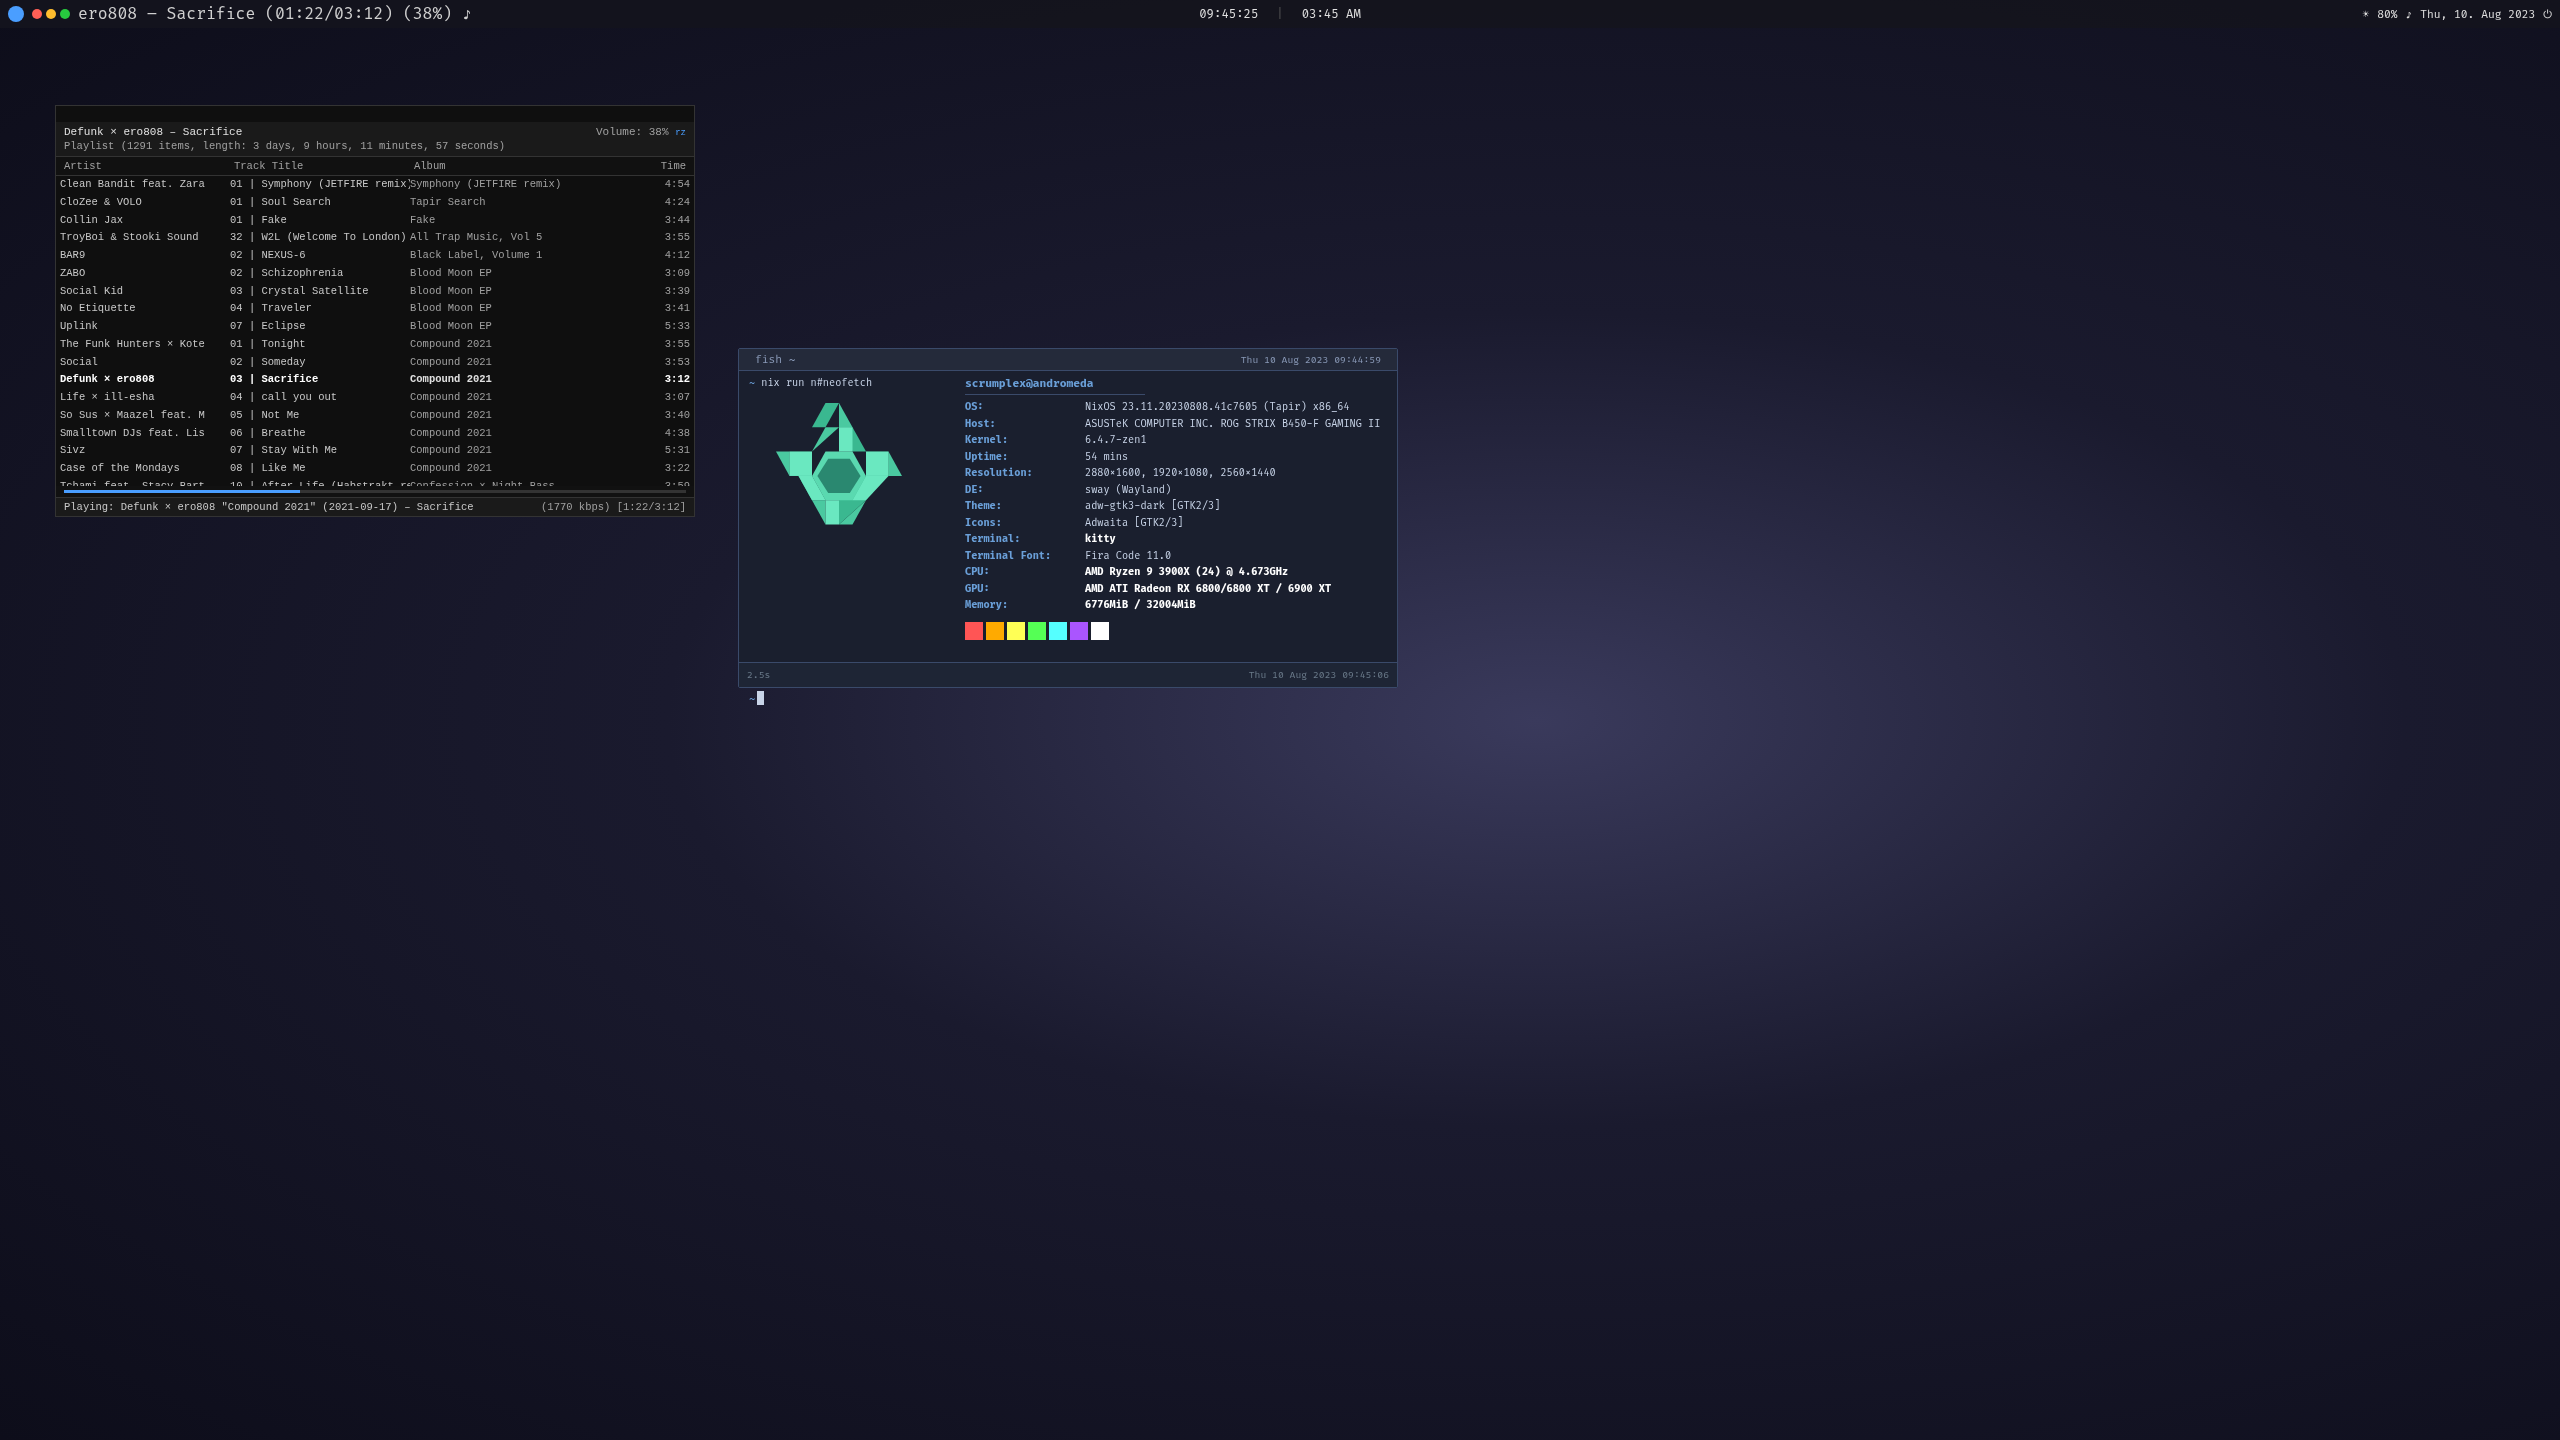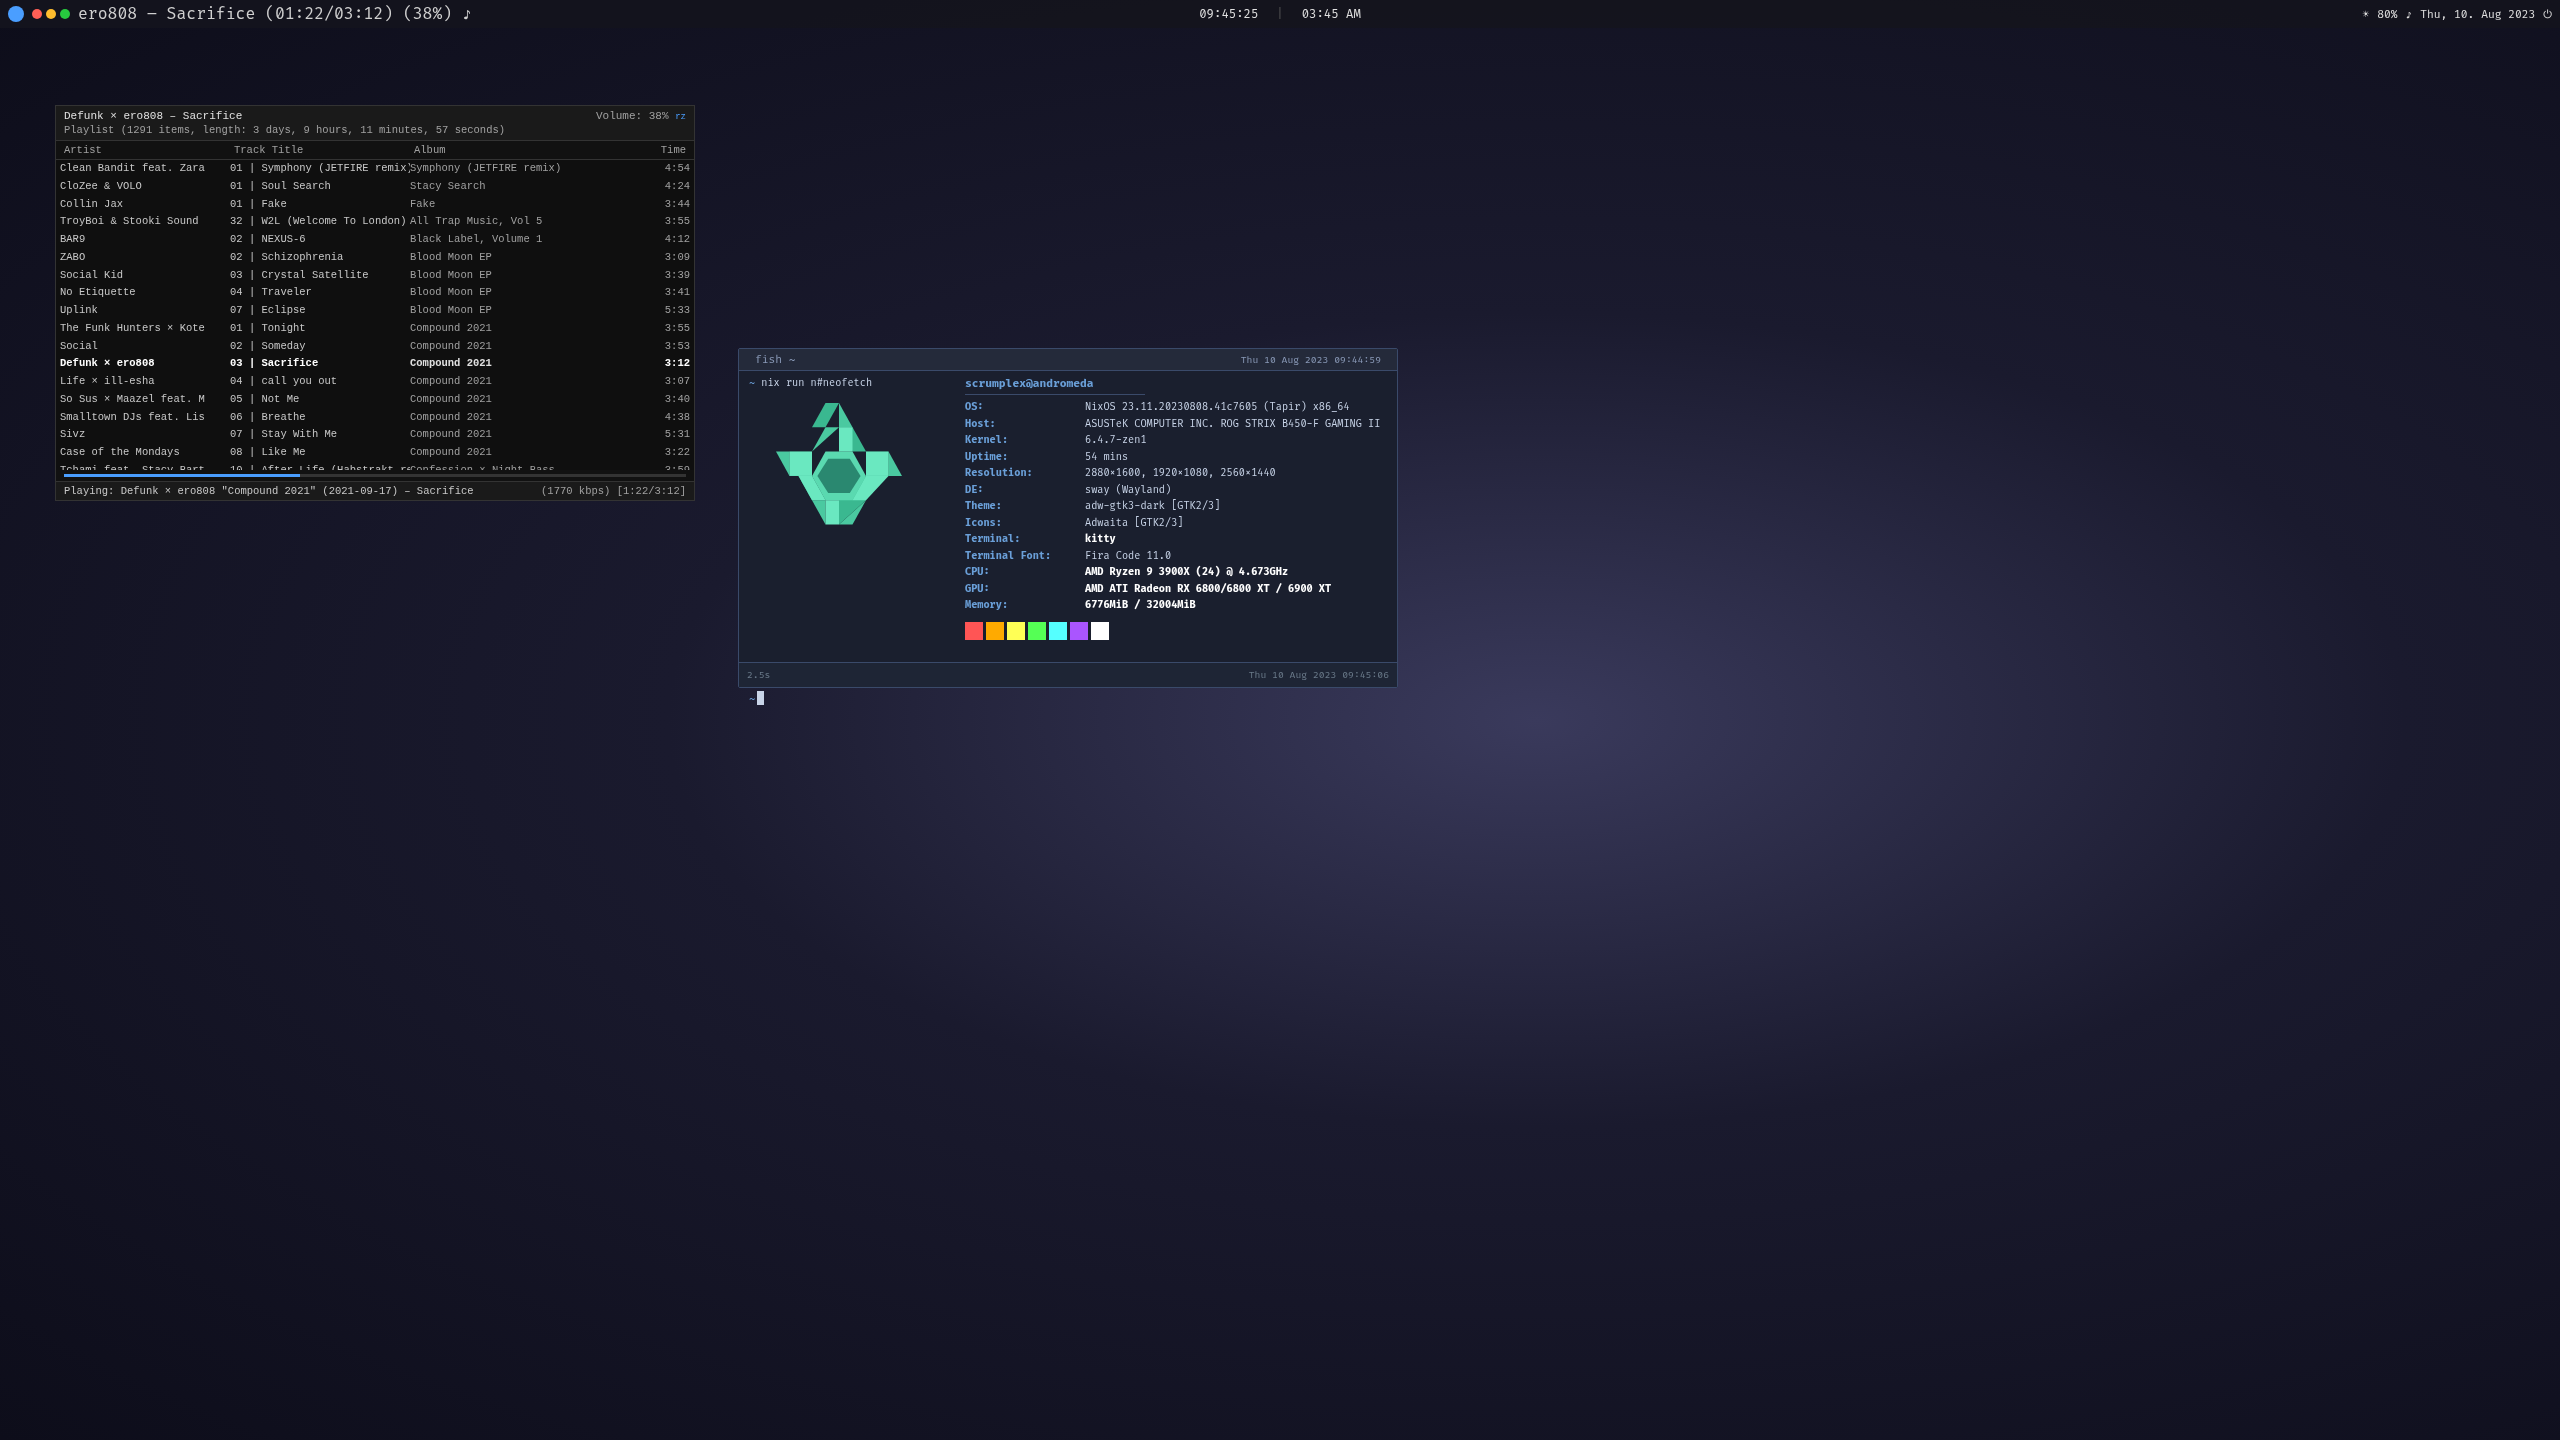--- a/index.html
+++ b/index.html
@@ -84,20 +84,21 @@
       border: 1px solid #333;
       font-family: 'Courier New', monospace;
       font-size: 11px;
       color: #c8c8c8;
     }
 
     .mpd-header {
       padding: 4px 8px;
       background: #1a1a1a;
       border-bottom: 1px solid #333;
+      margin-top: 16px;
     }
 
     .mpd-title-row {
       display: flex;
       justify-content: space-between;
       color: #e0e0e0;
       font-size: 11px;
     }
 
     .mpd-playlist-info {
@@ -356,21 +357,21 @@
   <div class="mpd-track-list" id="track-list">
   <div class="mpd-track">
       <span class="artist">Clean Bandit feat. Zara</span>
       <span class="track-title">01 | Symphony (JETFIRE remix)</span>
       <span class="album">Symphony (JETFIRE remix)</span>
       <span class="time">4:54</span>
     </div>
       <div class="mpd-track">
       <span class="artist">CloZee &amp; VOLO</span>
       <span class="track-title">01 | Soul Search</span>
-      <span class="album">Stacy Search</span>
+      <span class="album">Tapir Search</span>
       <span class="time">4:24</span>
     </div>
       <div class="mpd-track">
       <span class="artist">Collin Jax</span>
       <span class="track-title">01 | Fake</span>
       <span class="album">Fake</span>
       <span class="time">3:44</span>
     </div>
       <div class="mpd-track">
       <span class="artist">TroyBoi &amp; Stooki Sound</span>

